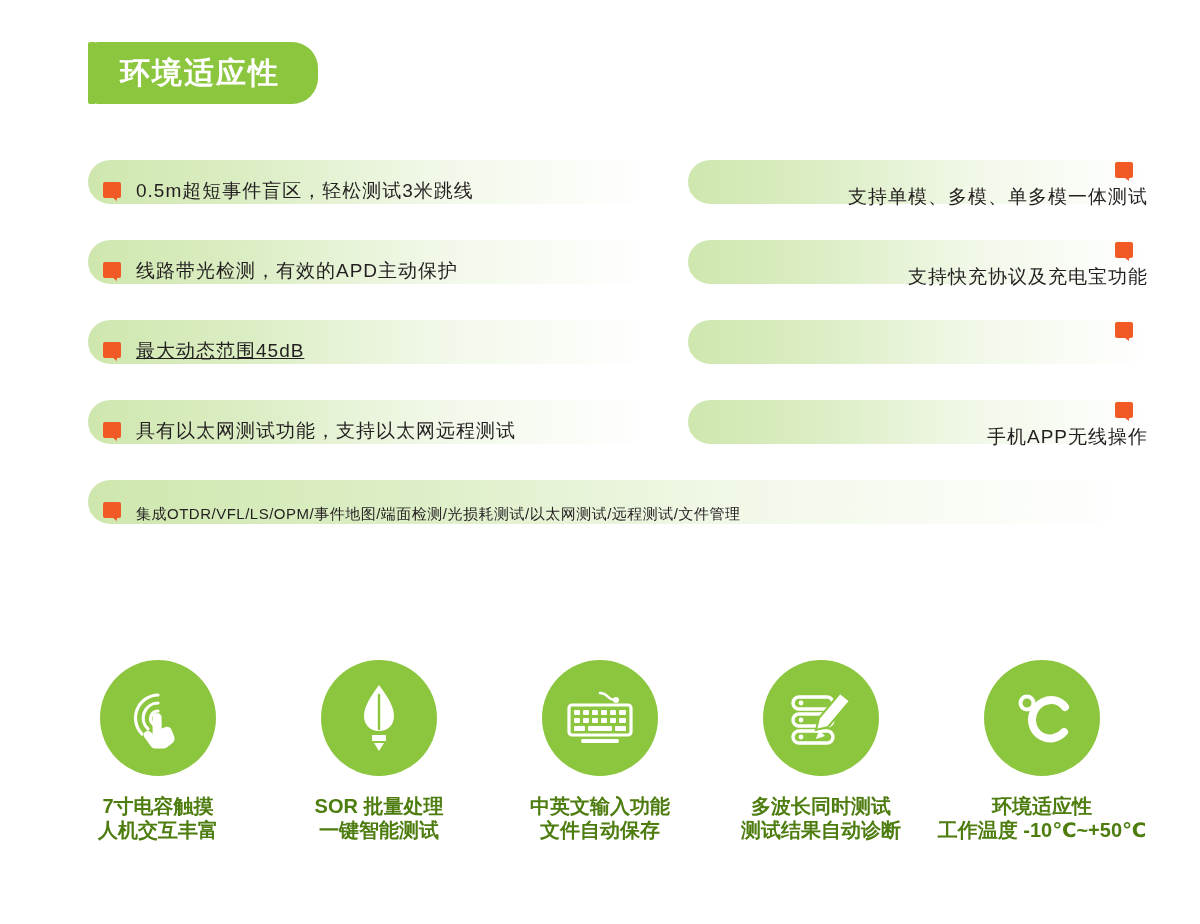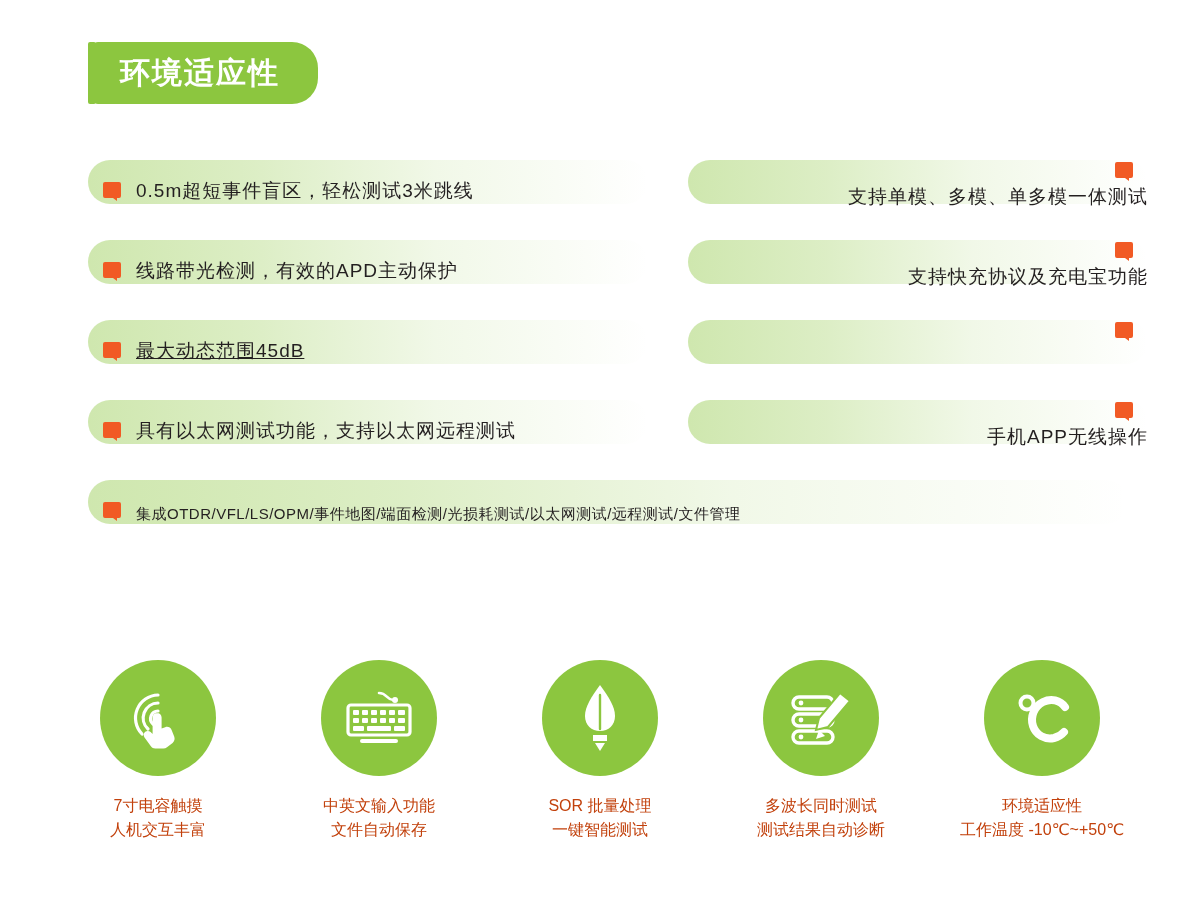--- a/index.html
+++ b/index.html
@@ -122,24 +122,25 @@
     border-radius: 50%;
     background: #8cc63f;
     display: flex;
     align-items: center;
     justify-content: center;
   }
   .circle svg { display: block; }
   .strip-caption {
     margin-top: 18px;
     text-align: center;
-    font-size: 16px;
+    font-size: 20px;
     line-height: 24px;
-    color: #c2410c;
+    color: #4d7c0f;
     white-space: nowrap;
+    font-weight: bold;
   }
 </style>
 </head>
 <body>
 
 <div class="header">
   <div class="header-bar"></div>
   <div class="header-box">
     <span class="header-title">环境适应性</span>
   </div>
@@ -242,20 +243,37 @@
           <path d="M32 28 c2.6 0 4.6 2 4.6 4.6 v11 l3.6 -1.4 c2.6 -1 5.4 0.3 6.4 2.8 l2.6 6.6 c0.9 2.3 0.3 4.8 -1.6 6.3 l-5.6 4.4 c-1 0.8 -2.3 1.2 -3.6 1.2 h-8.2 c-1.7 0 -3.3 -0.8 -4.3 -2.2 l-6.4 -8.8 c-1.3 -1.8 -1 -4.3 0.7 -5.7 1.6 -1.3 3.9 -1.2 5.4 0.2 l2 1.9 v-16.3 c0 -2.6 2 -4.6 4.6 -4.6 z" fill="#ffffff"></path>
         </svg>
       </span>
     </div>
     <div class="strip-caption">
       <div>7寸电容触摸</div>
       <div>人机交互丰富</div>
     </div>
   </div>
 
+
+  <div class="strip-item">
+    <div class="circle">
+      <span>
+        <svg width="46" height="70" viewBox="0 0 46 70">
+          <path d="M23 2 c9 12 15 22 15 31 0 9 -6.5 15 -15 15 s-15 -6 -15 -15 c0 -9 6 -19 15 -31 z" fill="#ffffff"></path>
+          <path d="M23 12 v34" fill="none" stroke="#8cc63f" stroke-width="2.4" stroke-linecap="round"></path>
+          <path d="M16 52 h14 v6 h-14 z" fill="#ffffff"></path>
+          <path d="M18 60 h10 l-5 8 z" fill="#ffffff"></path>
+        </svg>
+      </span>
+    </div>
+    <div class="strip-caption">
+      <div>SOR 批量处理</div>
+      <div>一键智能测试</div>
+    </div>
+  </div>
 
   <div class="strip-item">
     <div class="circle">
       <span>
         <svg width="74" height="58" viewBox="0 0 74 58">
           <path d="M37 4 c8 0 8 7 14 7" fill="none" stroke="#ffffff" stroke-width="2.6" stroke-linecap="round"></path>
           <circle cx="53" cy="11" r="3" fill="#ffffff"></circle>
           <rect x="6" y="16" width="62" height="30" rx="3" fill="none" stroke="#ffffff" stroke-width="3.2"></rect>
           <g fill="#ffffff">
             <rect x="11" y="21" width="6" height="5" rx="1"></rect>
@@ -280,37 +298,20 @@
     </div>
     <div class="strip-caption">
       <div>中英文输入功能</div>
       <div>文件自动保存</div>
     </div>
   </div>
 
   <div class="strip-item">
     <div class="circle">
       <span>
-        <svg width="46" height="70" viewBox="0 0 46 70">
-          <path d="M23 2 c9 12 15 22 15 31 0 9 -6.5 15 -15 15 s-15 -6 -15 -15 c0 -9 6 -19 15 -31 z" fill="#ffffff"></path>
-          <path d="M23 12 v34" fill="none" stroke="#8cc63f" stroke-width="2.4" stroke-linecap="round"></path>
-          <path d="M16 52 h14 v6 h-14 z" fill="#ffffff"></path>
-          <path d="M18 60 h10 l-5 8 z" fill="#ffffff"></path>
-        </svg>
-      </span>
-    </div>
-    <div class="strip-caption">
-      <div>SOR 批量处理</div>
-      <div>一键智能测试</div>
-    </div>
-  </div>
-
-  <div class="strip-item">
-    <div class="circle">
-      <span>
         <svg width="72" height="62" viewBox="0 0 72 62">
           <g fill="none" stroke="#ffffff" stroke-width="3.4">
             <rect x="8" y="10" width="40" height="12" rx="6"></rect>
             <rect x="8" y="27" width="40" height="12" rx="6"></rect>
             <rect x="8" y="44" width="40" height="12" rx="6"></rect>
           </g>
           <g fill="#ffffff">
             <circle cx="16" cy="16" r="2.4"></circle>
             <circle cx="16" cy="33" r="2.4"></circle>
             <circle cx="16" cy="50" r="2.4"></circle>

